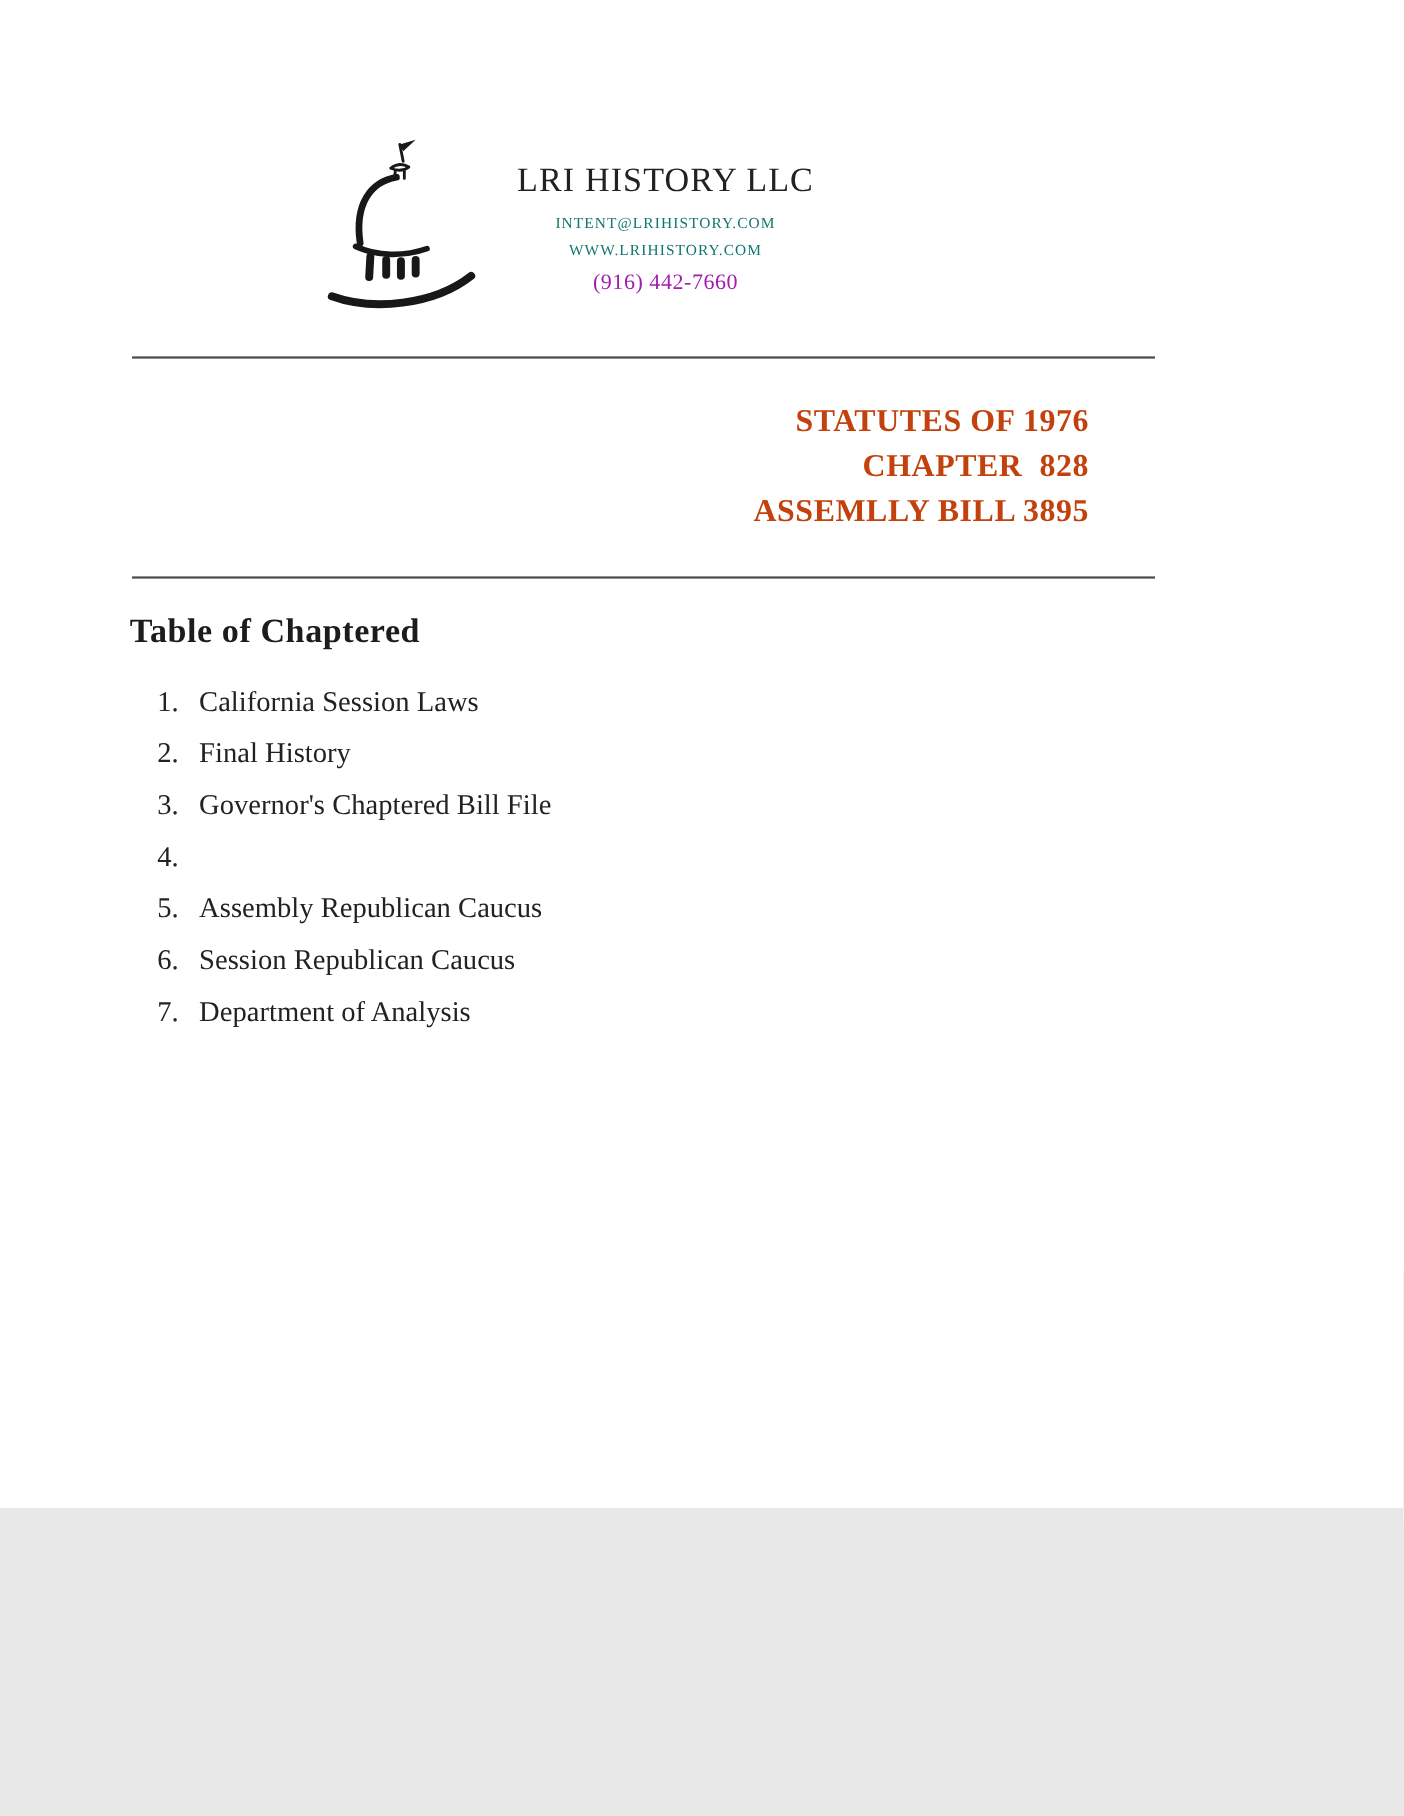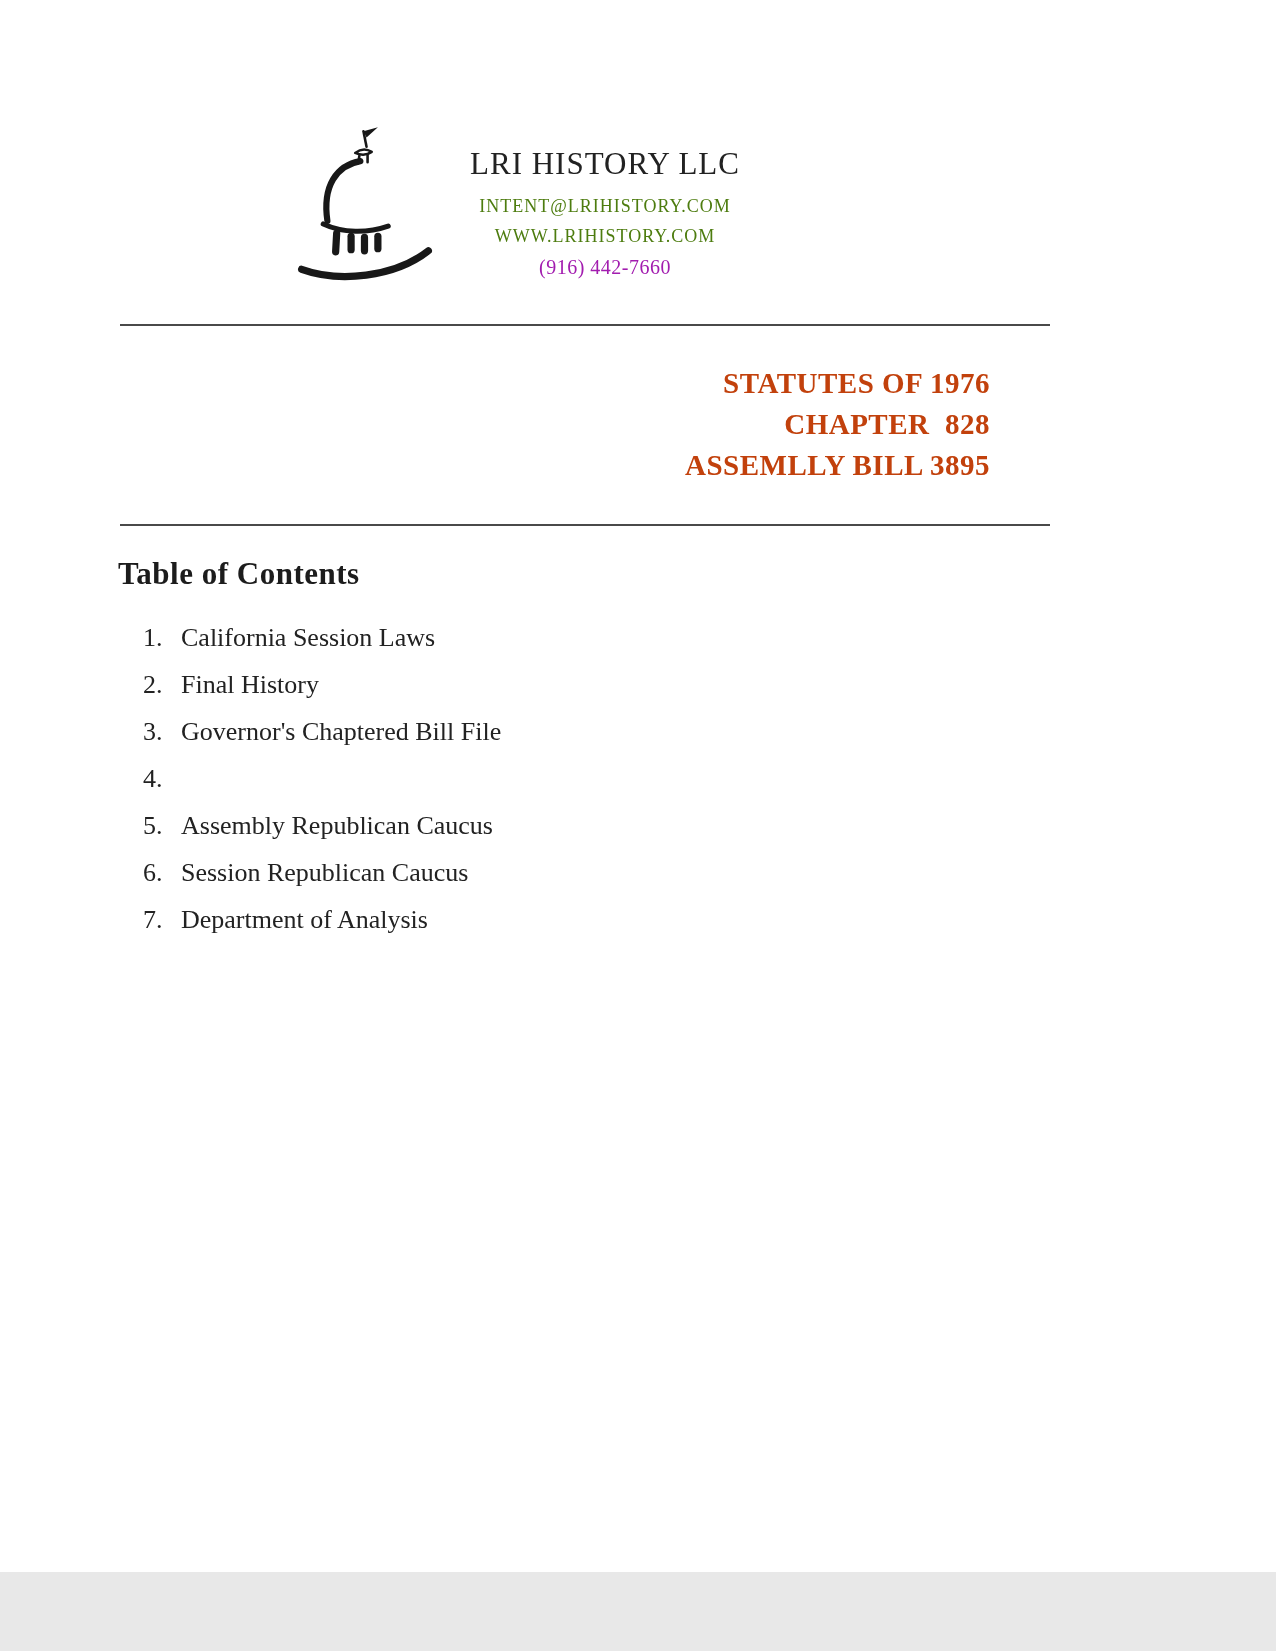--- a/index.html
+++ b/index.html
@@ -1,19 +1,19 @@
 <!DOCTYPE html>
 <html><head>
 <meta charset="utf-8">
 <style>
   html, body { margin: 0; padding: 0; background: #e8e8e8; }
   .page {
     position: relative;
     width: 1276px;
-    height: 1572px;
+    height: 1371px;
     margin: 0 auto;
     background: #ffffff;
     font-family: "Liberation Serif", serif;
     color: #1f1f1f;
     overflow: hidden;
   }
 
   
   .logo {
     position: absolute;
@@ -32,23 +32,23 @@
     text-align: center;
   }
   .company-name {
     font-size: 31px;
     letter-spacing: 1px;
     color: #222;
     margin-bottom: 14px;
     white-space: nowrap;
   }
   .company-email, .company-website {
-    font-size: 18px;
+    font-size: 14px;
     letter-spacing: 1px;
-    color: #4d7c0f;
+    color: #0f766e;
     margin-bottom: 9px;
     white-space: nowrap;
   }
   .company-phone {
     font-size: 20px;
     letter-spacing: 0.5px;
     color: #a21caf;
     white-space: nowrap;
   }
 
@@ -145,21 +145,21 @@
   <div class="rule rule-top"></div>
 
   <div class="title-block">
     <div class="title-line">STATUTES OF 1976</div>
     <div class="title-line">CHAPTER  828</div>
     <div class="title-line">ASSEMLLY BILL 3895</div>
   </div>
 
   <div class="rule rule-bottom"></div>
 
-  <h2 class="toc-heading">Table of Contents</h2>
+  <h2 class="toc-heading">Table of Chaptered</h2>
 
   <div class="toc-list">
     <div class="toc-row">
       <span class="toc-num">1.</span>
       <span class="toc-label">California Session Laws</span>
     </div>
     <div class="toc-row">
       <span class="toc-num">2.</span>
       <span class="toc-label">Final History</span>
     </div>

